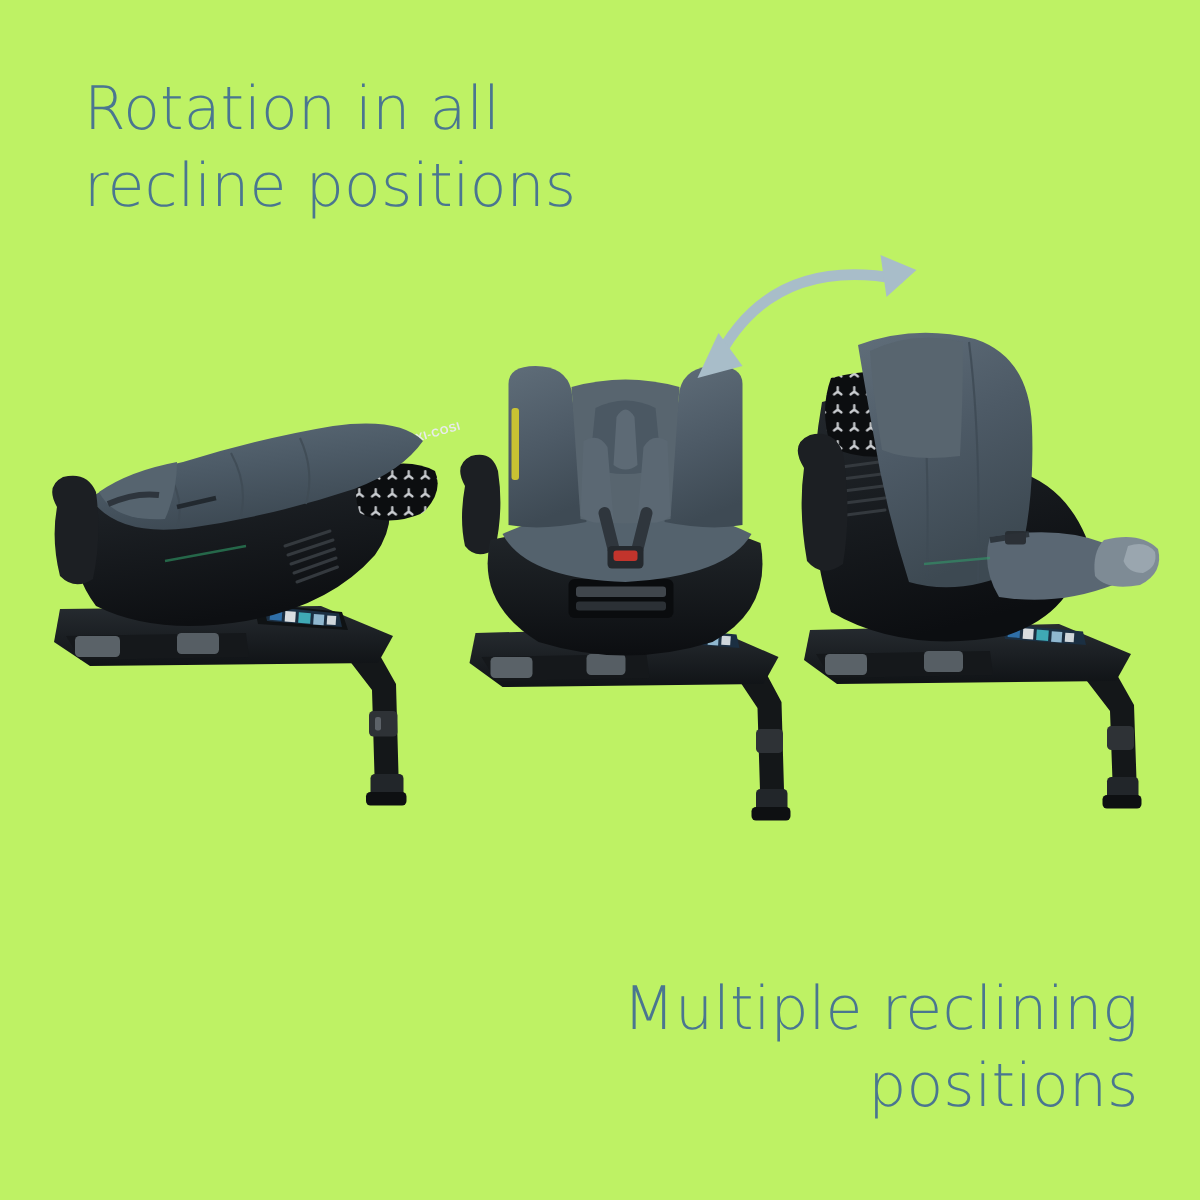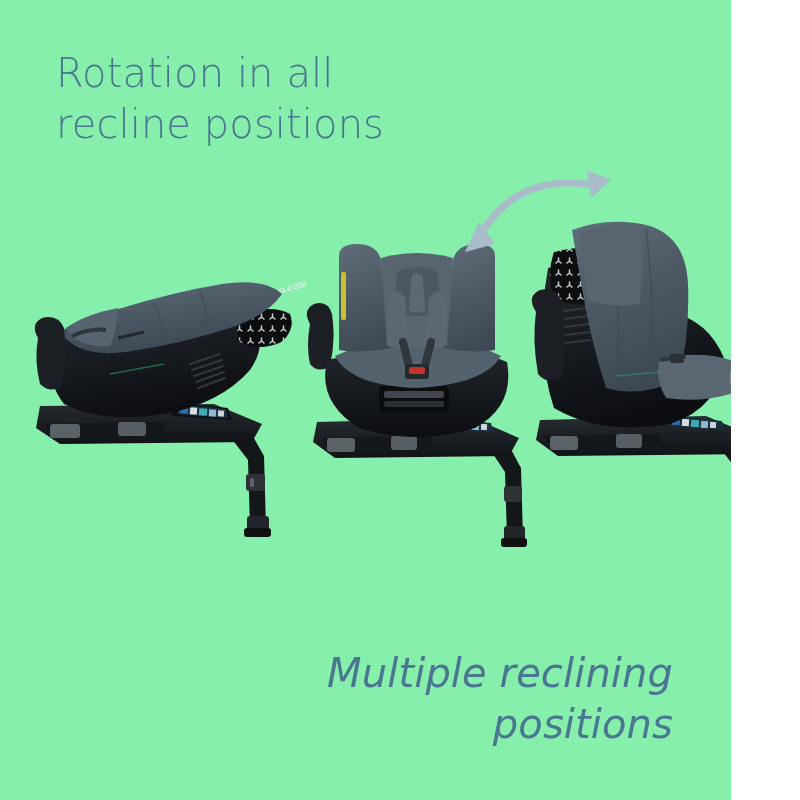--- a/index.html
+++ b/index.html
@@ -3,23 +3,23 @@
 <meta charset="utf-8">
 <title>Maxi-Cosi Rotation Feature</title>
 <style>
   html, body {
     margin: 0;
     padding: 0;
     background: #ffffff;
   }
   #stage {
     position: relative;
-    width: 731px;
+    width: 800px;
     height: 800px;
-    background: #86efac;
+    background: #bef264;
     overflow: hidden;
     font-family: "Liberation Sans", sans-serif;
   }
 
   
   .headline {
     position: absolute;
     color: #4a7690;
     font-weight: 300;
     font-size: 40px;
@@ -28,24 +28,23 @@
     white-space: pre-line;
     font-family: "DejaVu Sans", sans-serif;
     -webkit-font-smoothing: antialiased;
   }
   #headline-top {
     left: 56px;
     top: 48px;
     text-align: left;
   }
   #headline-bottom {
-    right: 58px;
+    right: 41px;
     top: 648px;
     text-align: right;
-    font-style: italic;
   }
 
   
   #rotation-arrow {
     position: absolute;
     left: 455px;
     top: 160px;
     width: 170px;
     height: 100px;
     pointer-events: none;

